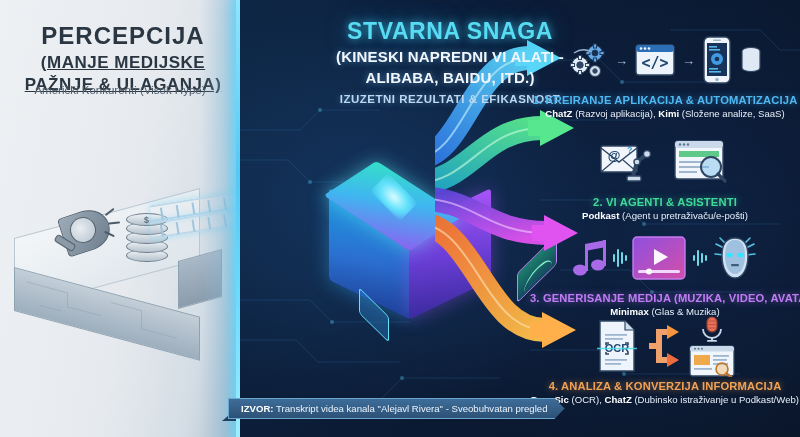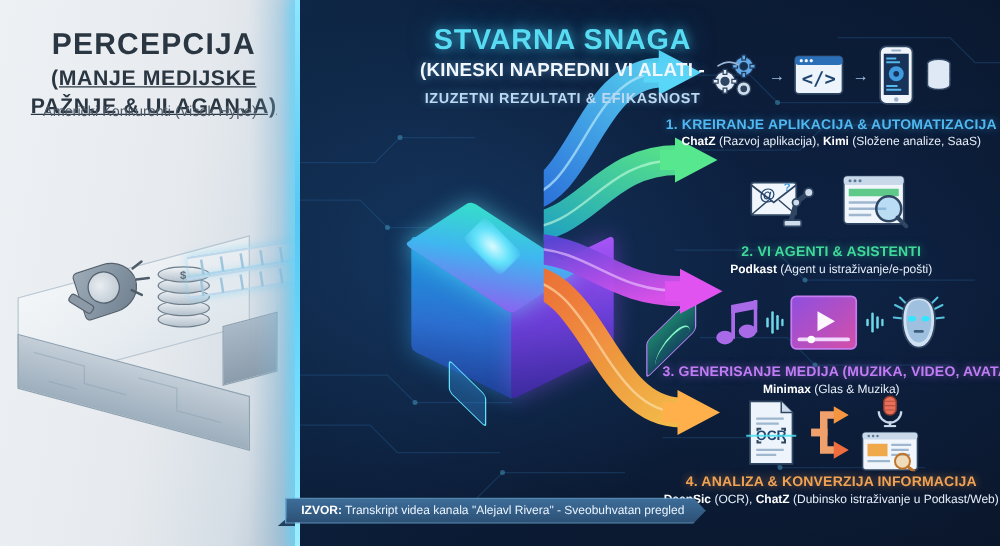--- a/index.html
+++ b/index.html
@@ -304,20 +304,21 @@
         <circle cx="412" cy="292" r="2"></circle>
           <circle cx="384" cy="374" r="2"></circle>
         <circle cx="162" cy="378" r="2"></circle>
           <circle cx="92" cy="322" r="2"></circle>
       </g>
     </svg>
 
     <div class="rp-title">
       <div class="t1">STVARNA SNAGA</div>
       <div class="t2">(KINESKI NAPREDNI VI ALATI -</div>
+      <div class="t2">ALIBABA, BAIDU, ITD.)</div>
       <div class="t3">IZUZETNI REZULTATI &amp; EFIKASNOST</div>
     </div>
 
     <div class="cube-wrap">
       <div class="cube-left">
         <div class="cube-chip"></div>
       </div>
       <div class="cube-right">
         <div class="cube-screen">
           <div class="cube-wave"></div>
@@ -450,21 +451,21 @@
           <g fill="#9fb6cf">
               <rect x="6" y="23" width="24" height="2"></rect>
               <rect x="6" y="28" width="30" height="2"></rect>
           <rect x="6" y="33" width="18" height="2"></rect>
             </g>
           <circle cx="38" cy="29" r="10" fill="rgba(120,190,235,.45)" stroke="#2f4663" stroke-width="2"></circle>
           <path d="M45 36 L52 43" stroke="#2f4663" stroke-width="3.2" stroke-linecap="round"></path>
         </svg>
       </div>
       <div class="row-h">2. VI AGENTI &amp; ASISTENTI</div>
-      <div class="row-s"><b>Podkast</b><span> (Agent u istraživanje/e-pošti)</span></div>
+      <div class="row-s"><b>Podkast</b><span> (Agent u pretraživaču/e-pošti)</span></div>
     </div>
 
     <div class="row row3" style="top:224px;">
       <div class="row-icons" style="gap:5px;">
         <svg width="34" height="42" viewBox="0 0 34 42">
           <g fill="#a96ae8">
             <ellipse cx="8" cy="33" rx="7" ry="5.5"></ellipse>
               <ellipse cx="26" cy="28" rx="7" ry="5.5"></ellipse>
             <rect x="13" y="7" width="3" height="27"></rect>
               <rect x="31" y="3" width="3" height="26"></rect>

